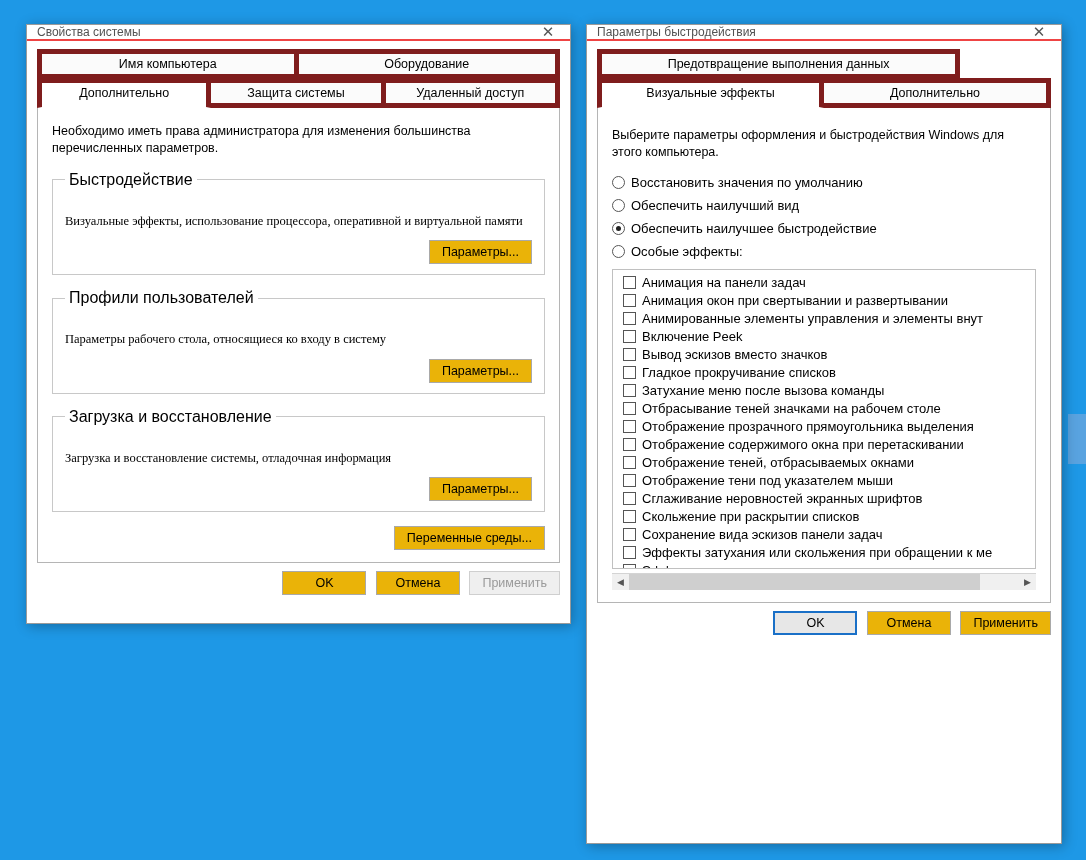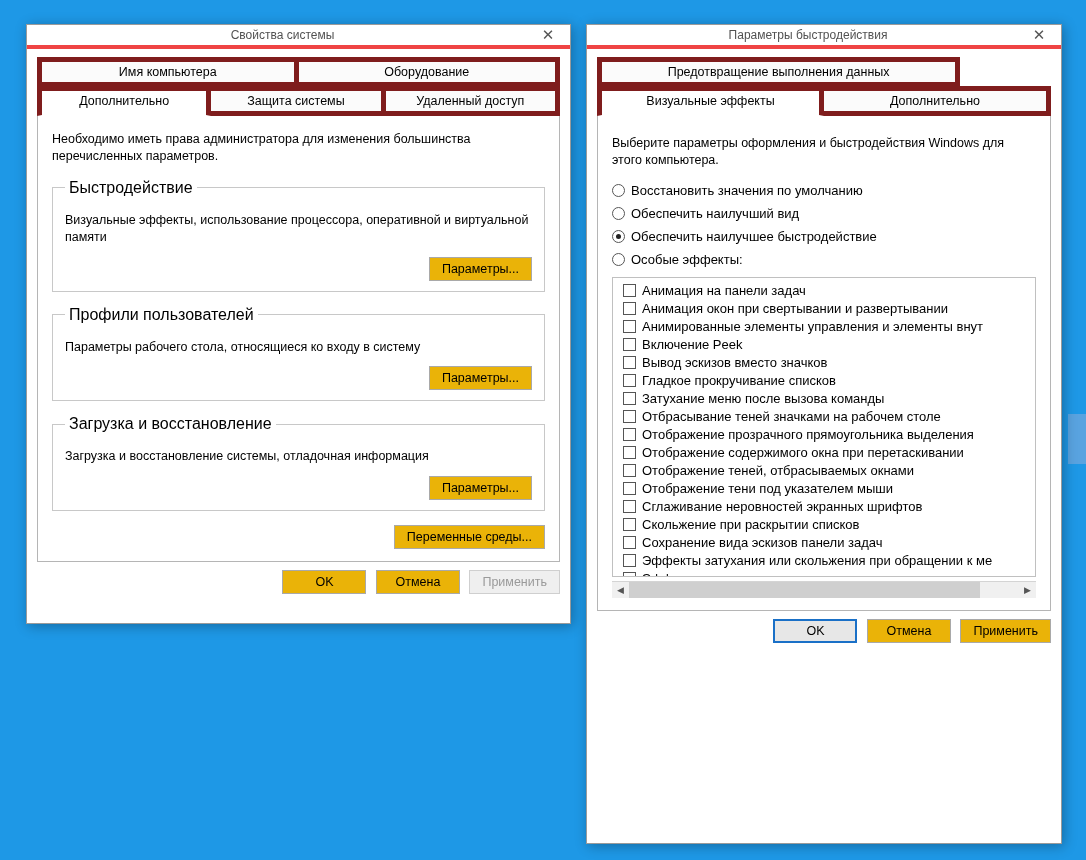--- a/index.html
+++ b/index.html
@@ -18,25 +18,24 @@
     background: #fff;
     border: 1px solid #9a9a9a;
     box-shadow: 2px 2px 12px rgba(0,0,0,0.3);
   }
   .win1 { left: 26px; top: 24px; width: 545px; height: 600px; }
   .win2 { left: 586px; top: 24px; width: 476px; height: 820px; }
 
   .titlebar {
     display: flex;
     align-items: center;
-    height: 24px;
+    height: 16px;
     padding: 0 2px 0 10px;
-    border-bottom: 4px solid #ef4444;
+    border-bottom: 2px solid #ef4444;
     color: #525252;
-    text-align: center;
   }
   .titlebar .title { flex: 1; font-size: 12px; }
   .close-btn {
     width: 40px;
     height: 26px;
     display: flex;
     align-items: center;
     justify-content: center;
     color: #555;
     font-family: Arial, sans-serif;
@@ -81,21 +80,21 @@
   .w2r2 .tab { width: 50%; }
 
   .intro { margin: 2px 0 14px; line-height: 1.35; }
 
   fieldset {
     border: 1px solid #c8c8c8;
     margin: 0 0 14px;
     padding: 8px 12px 10px;
   }
   legend { font-size: 16px; padding: 0 4px; }
-  .fs-desc { margin: 7px 0 10px; line-height: 1.4; }
+  .fs-desc { margin: 16px 0 10px; line-height: 1.4; font-family: Liberation Serif, serif; }
   .fs-btnrow { text-align: right; }
 
   .btn {
     display: inline-block;
     min-width: 94px;
     padding: 4px 12px;
     background: #eab308;
     border: 1px solid #a9a9a9;
     font-size: 12.5px;
     text-align: center;

